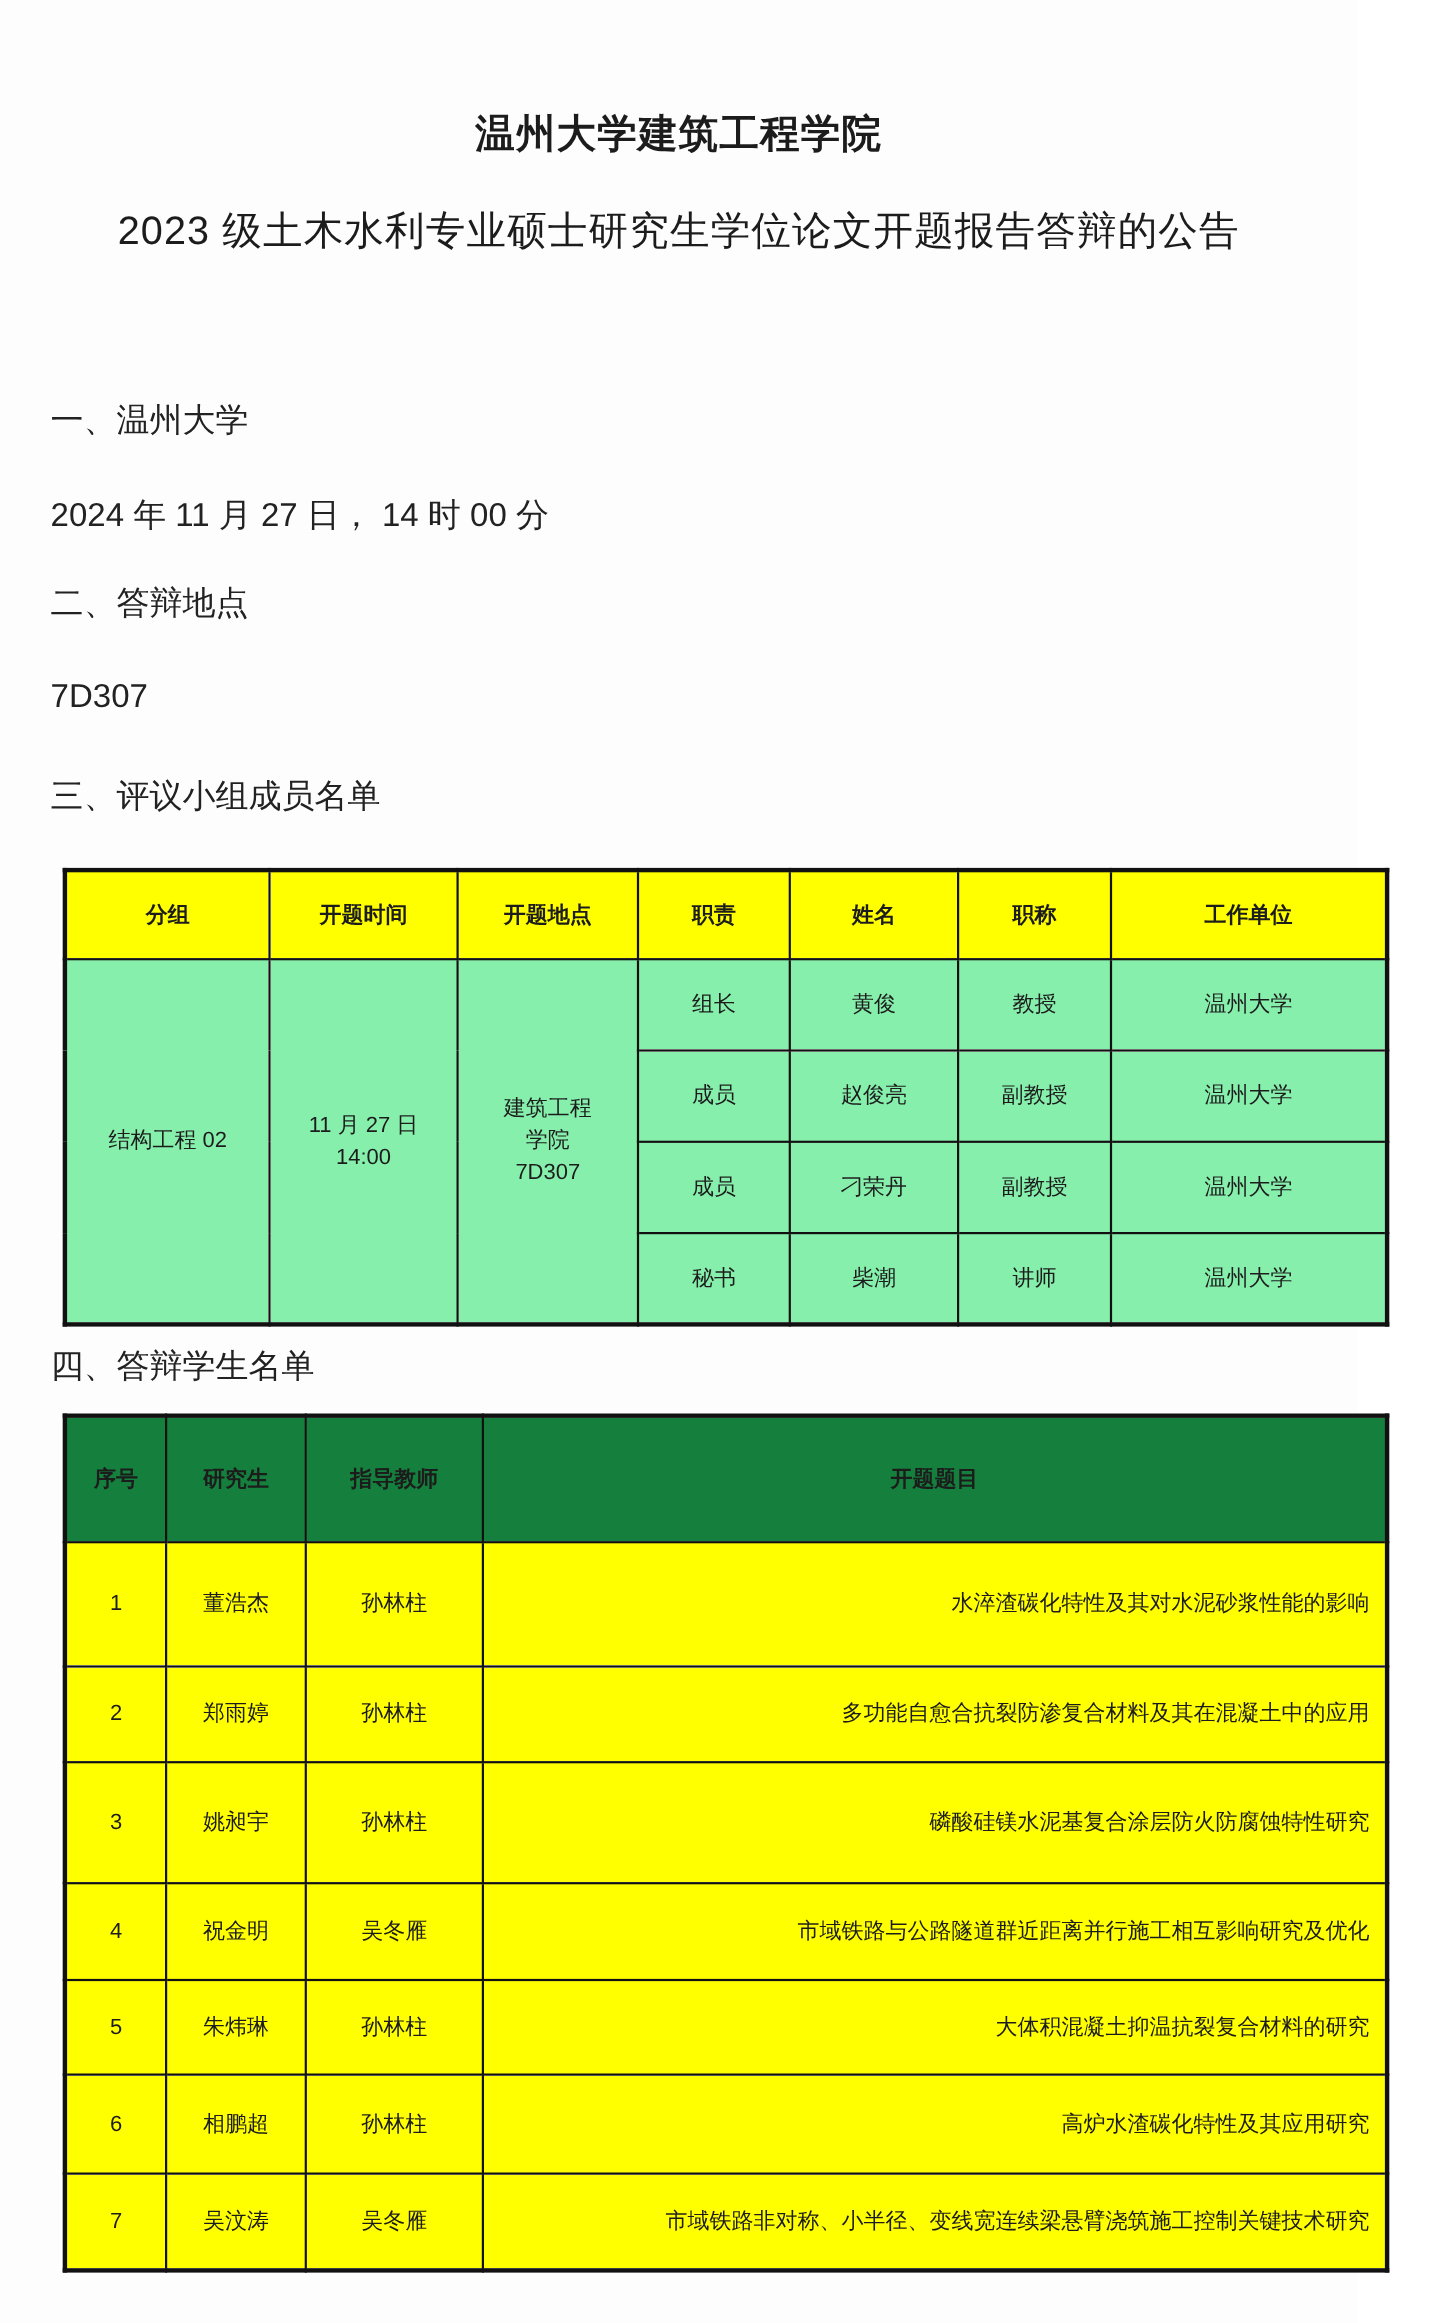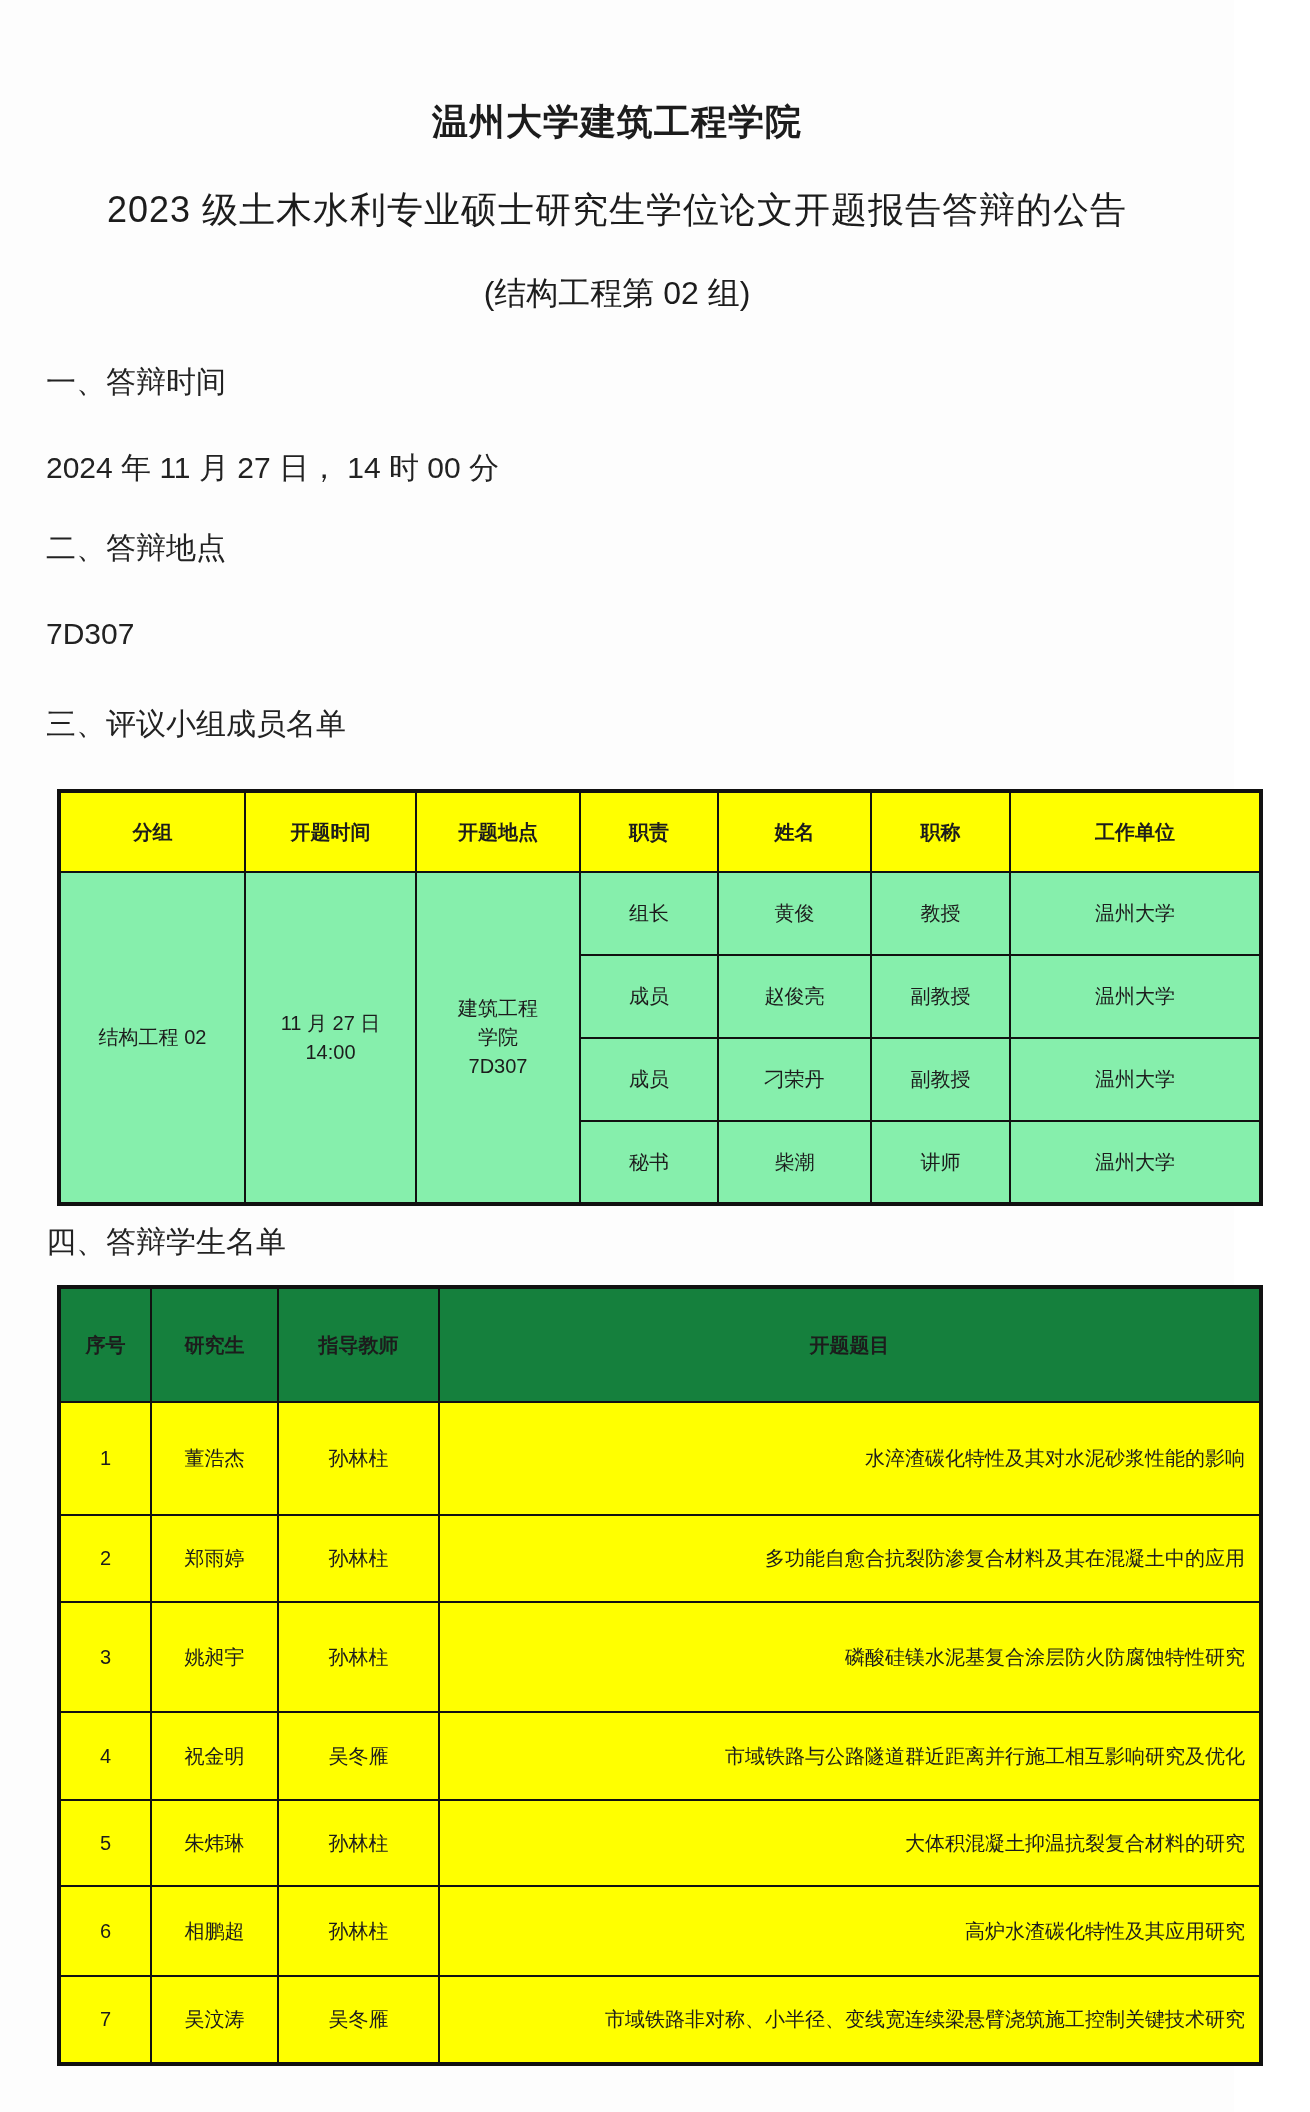--- a/index.html
+++ b/index.html
@@ -111,23 +111,22 @@
 
   .mline { display: block; }
 </style>
 </head>
 <body>
 
 <div class="page">
 
   <div class="title1">温州大学建筑工程学院</div>
   <div class="title2">2023 级土木水利专业硕士研究生学位论文开题报告答辩的公告</div>
-  <div class="subtitle">(结构工程第 02 组)</div>
-
-  <div class="sec sec-h1">一、答辩时间</div>
+
+  <div class="sec sec-h1">一、温州大学</div>
   <div class="sec sec-b1">2024 年 11 月 27 日， 14 时 00 分</div>
   <div class="sec sec-h2">二、答辩地点</div>
   <div class="sec sec-b2">7D307</div>
   <div class="sec sec-h3">三、评议小组成员名单</div>
 
   <table class="committee">
     <colgroup>
       <col class="c1">
         <col class="c2">
         <col class="c3">

